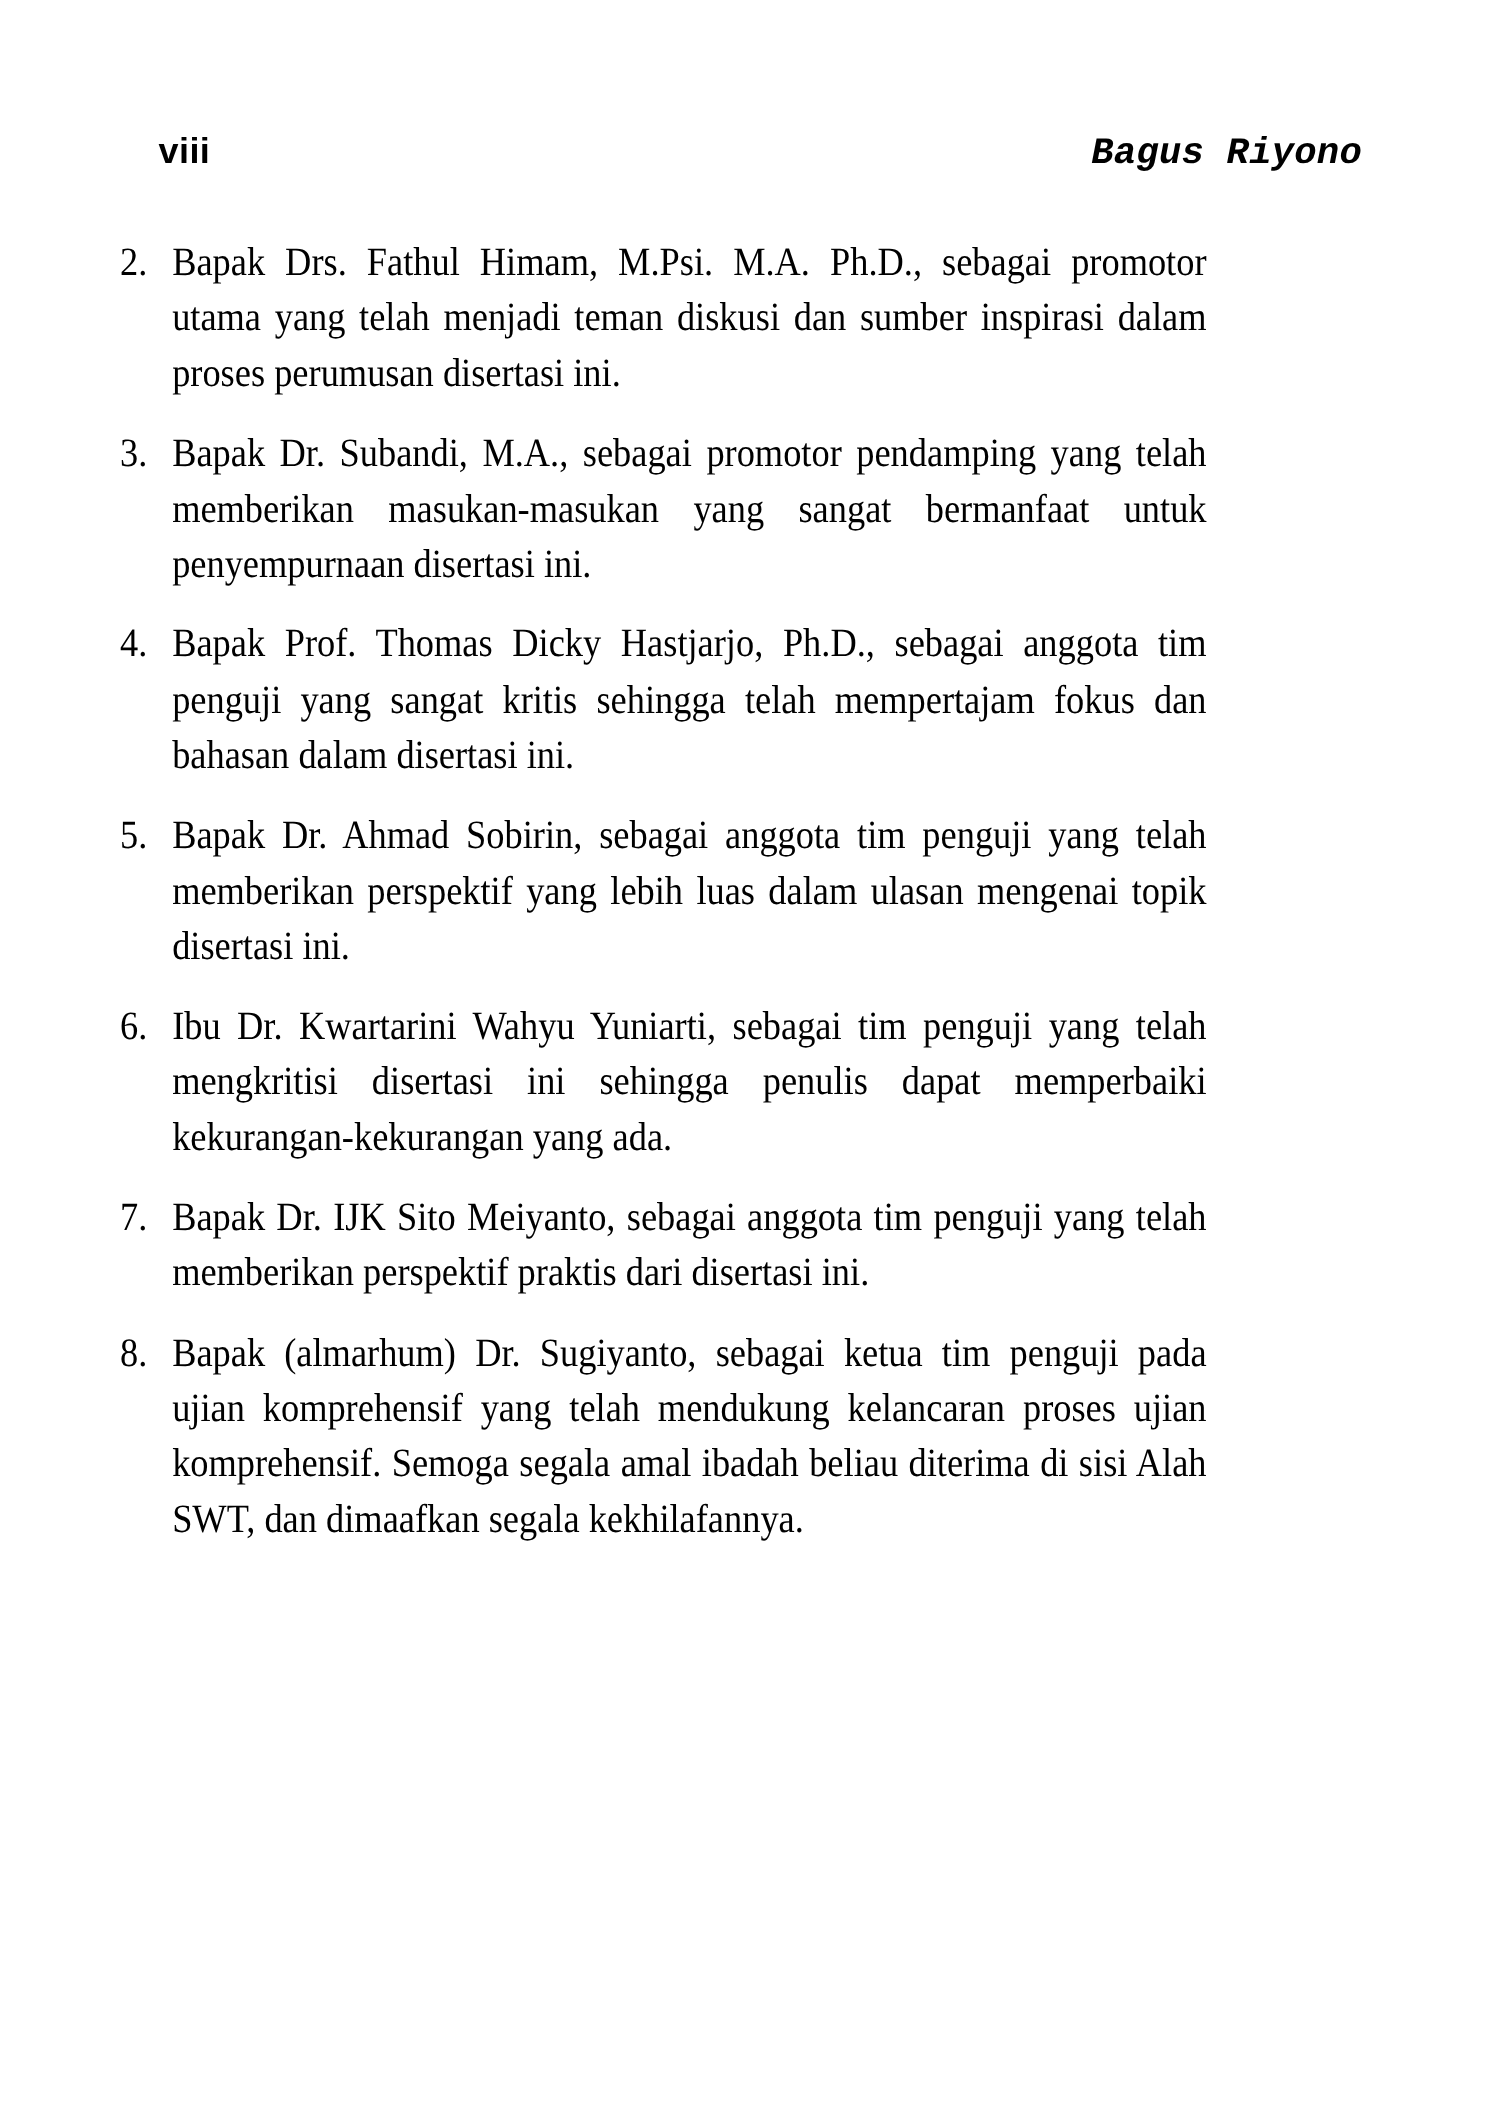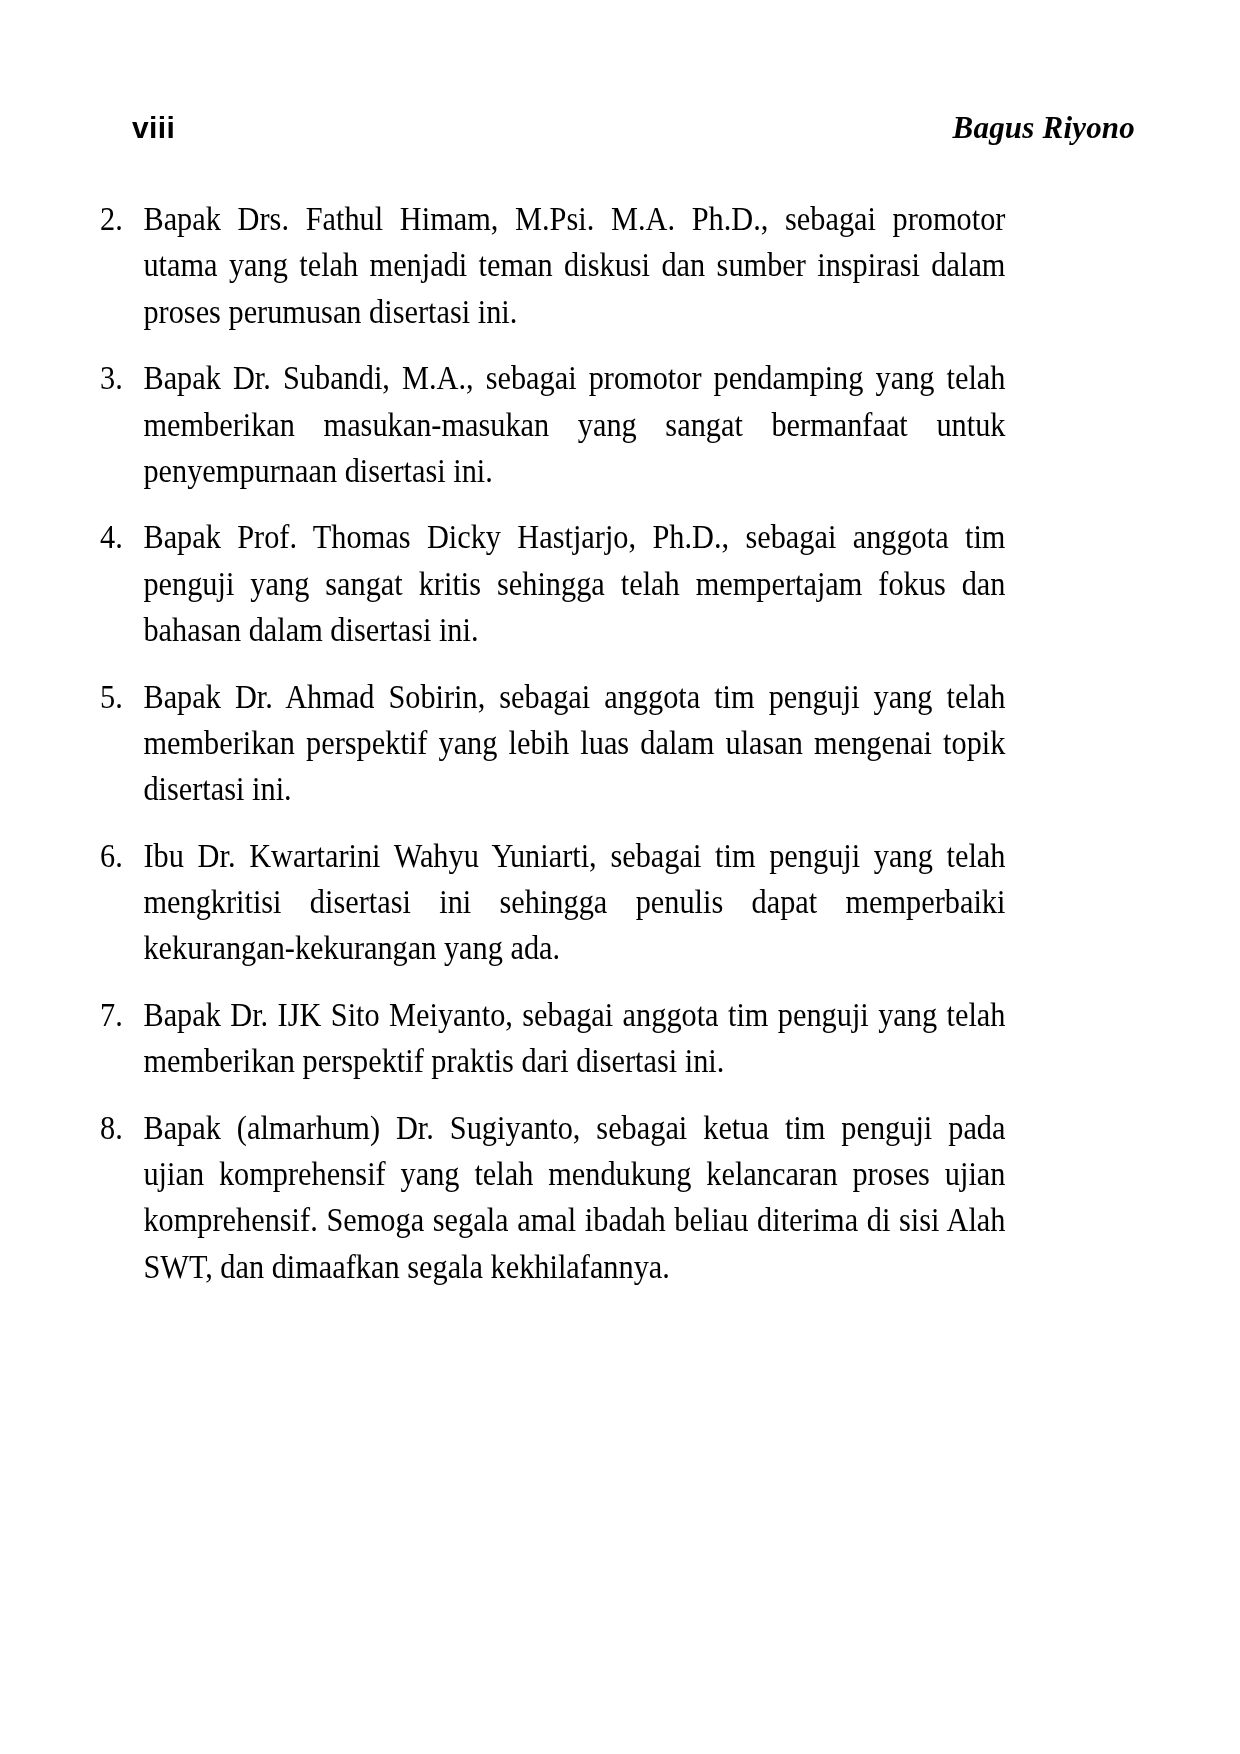--- a/index.html
+++ b/index.html
@@ -35,21 +35,21 @@
     margin-left: 32px;
   }
   .folio {
     font-family: "Liberation Sans", "DejaVu Sans", sans-serif;
     font-weight: bold;
     font-size: 30px;
     letter-spacing: 0.4px;
     line-height: 1;
   }
   .author-name {
-    font-family: Liberation Serif, serif;
+    font-family: Liberation Mono, monospace;
     font-weight: bold;
     font-style: italic;
     font-size: 31px;
     letter-spacing: 0.2px;
     line-height: 1;
     white-space: nowrap;
   }
 
   
   .content {

